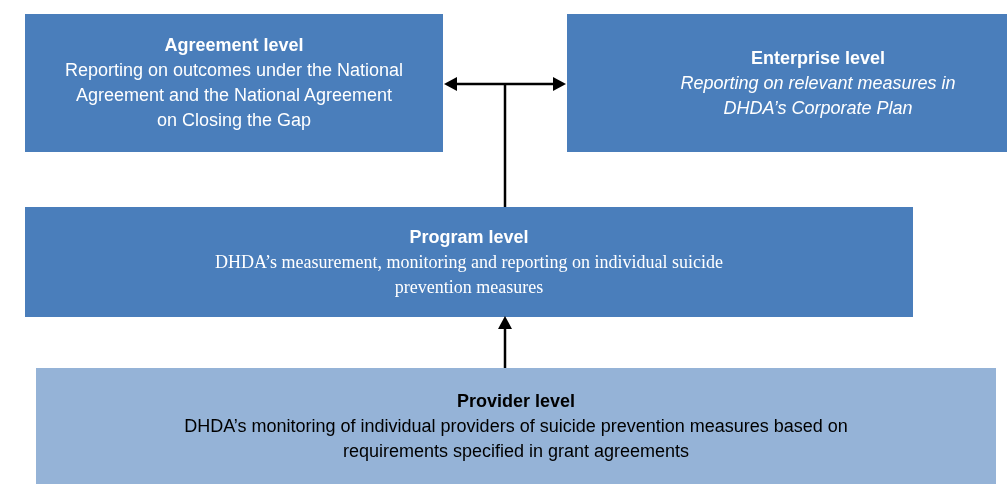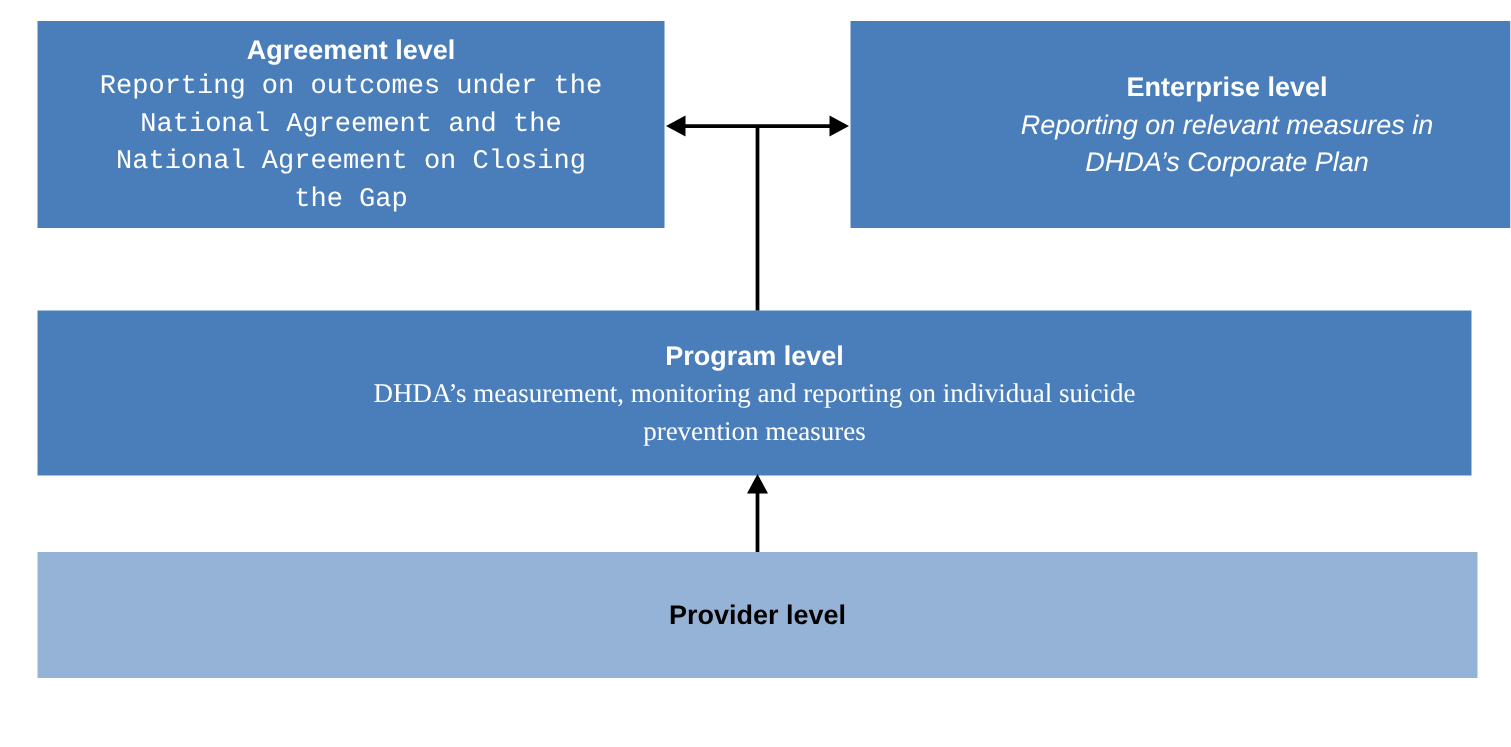--- a/index.html
+++ b/index.html
@@ -39,23 +39,23 @@
       line-height: 25px;
     }
     .box-body {
       margin: 0;
       font-size: 18px;
       font-weight: normal;
       line-height: 25px;
     }
     #agreement-box { left: 25px; top: 14px; width: 418px; height: 138px; }
     #enterprise-box { left: 567px; top: 14px; width: 502px; height: 138px; }
-    #program-box { left: 25px; top: 207px; width: 956px; height: 110px; }
-    #provider-box { left: 25px; top: 368px; width: 960px; height: 84px; }
-    #agreement-box .box-body { max-width: 340px; font-family: Liberation Mono, monospace; }
+    #program-box { left: 25px; top: 207px; width: 888px; height: 110px; }
+    #provider-box { left: 36px; top: 368px; width: 960px; height: 116px; }
+    #agreement-box .box-body { max-width: 340px; }
     #enterprise-box .box-body { max-width: 310px; font-style: italic; }
     #program-box .box-body { max-width: 520px; font-family: Liberation Serif, serif; }
     #provider-box .box-body { max-width: 730px; }
     .connector-layer {
       position: absolute;
       left: 0;
       top: 0;
       width: 1007px;
       height: 498px;
       pointer-events: none;
@@ -76,20 +76,21 @@
     <p class="box-body">Reporting on relevant measures in DHDA’s Corporate Plan</p>
   </div>
 
   <div class="box box--blue" id="program-box">
     <h2 class="box-title">Program level</h2>
     <p class="box-body">DHDA’s measurement, monitoring and reporting on individual suicide prevention measures</p>
   </div>
 
   <div class="box box--light" id="provider-box">
     <h2 class="box-title">Provider level</h2>
+    <p class="box-body">DHDA’s monitoring of individual providers of suicide prevention measures based on requirements specified in grant agreements</p>
   </div>
 
   <svg class="connector-layer" viewBox="0 0 1007 498" xmlns="http://www.w3.org/2000/svg">
 
     <g>
       <line x1="455" y1="84" x2="555" y2="84" stroke="#000000" stroke-width="2.5"></line>
       <polygon points="444,84 457,77 457,91" fill="#000000"></polygon>
       <polygon points="566,84 553,77 553,91" fill="#000000"></polygon>
 
       <line x1="505" y1="84" x2="505" y2="207" stroke="#000000" stroke-width="2.5"></line>

